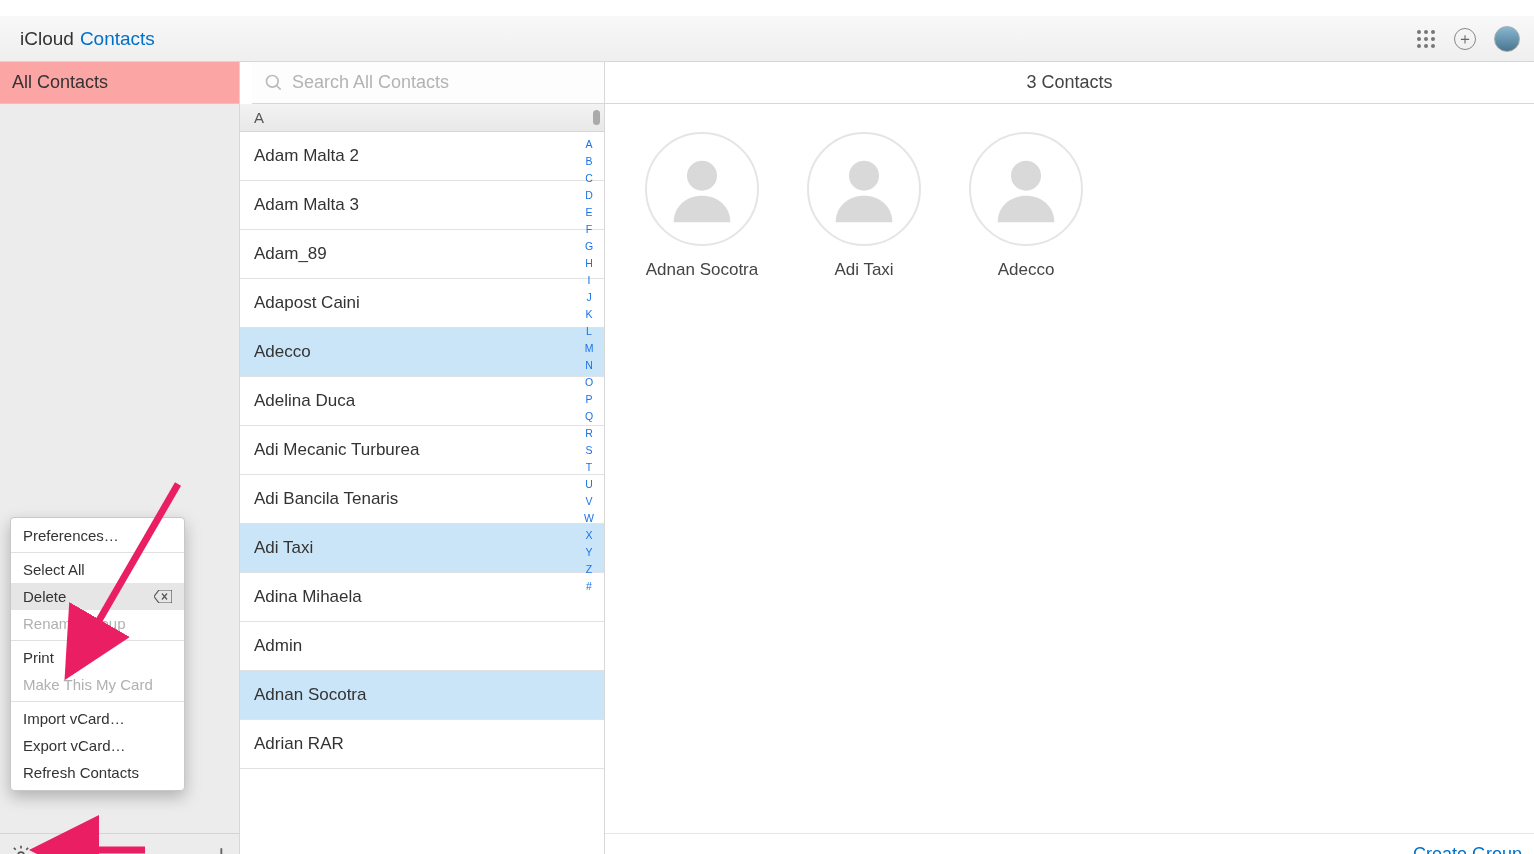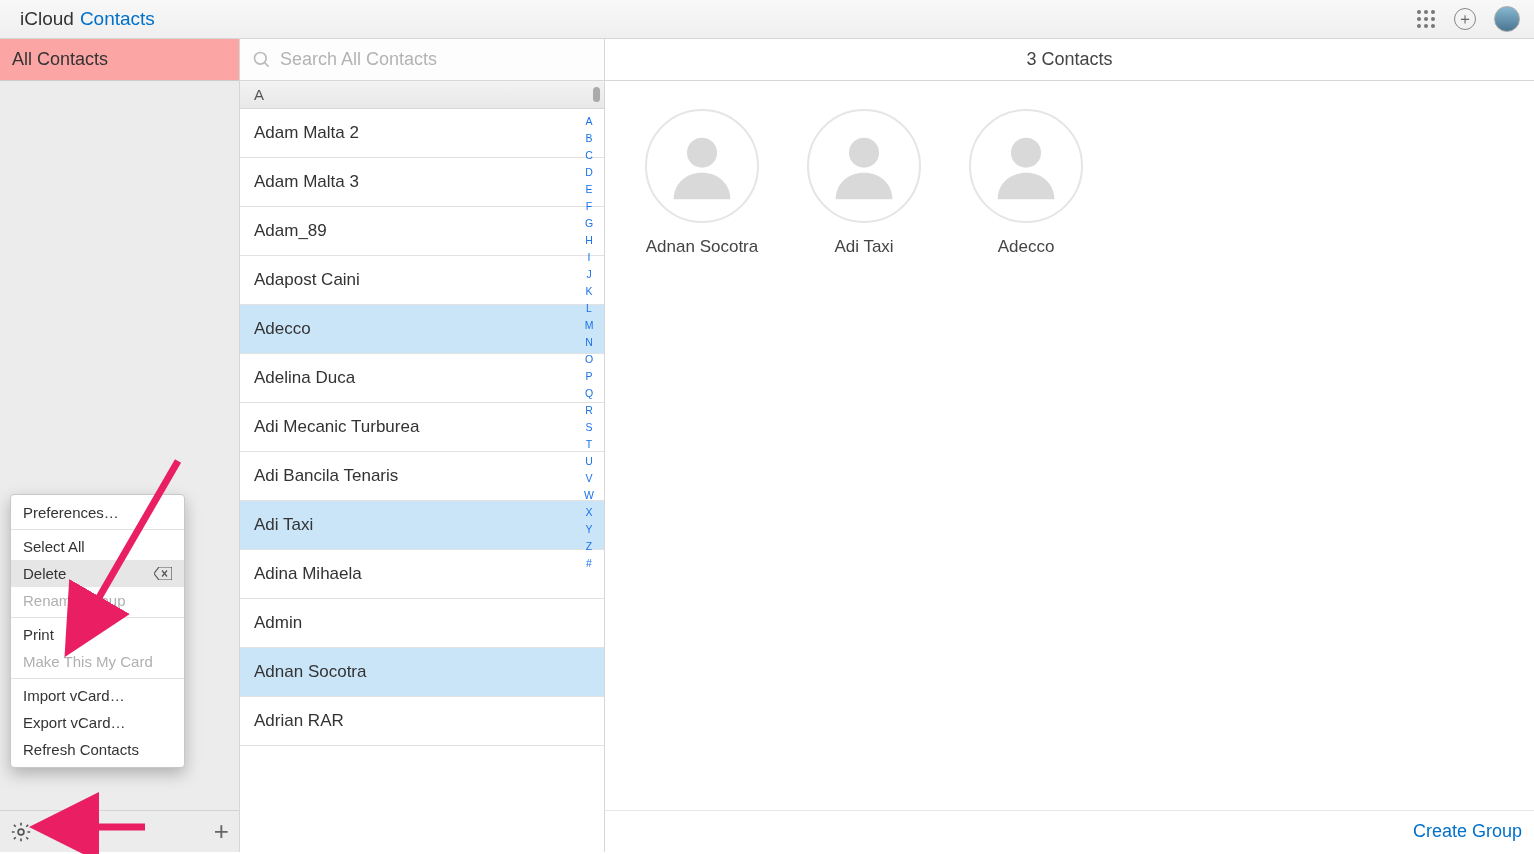--- a/index.html
+++ b/index.html
@@ -1,36 +1,36 @@
 <!DOCTYPE html>
 <html><head>
 <meta charset="utf-8">
 <style>
   * { box-sizing: border-box; margin: 0; padding: 0; }
   html, body { width: 1534px; height: 854px; font-family: -apple-system, "Helvetica Neue", Arial, sans-serif; overflow: hidden; background: #fff; color: #333; }
-  .header { height: 39px; background: linear-gradient(#f8f8f8,#efefef); border-bottom: 1px solid #d7d7d7; display: flex; align-items: center; padding: 0 14px; }
+  .header { height: 46px; background: linear-gradient(#f8f8f8,#efefef); border-bottom: 1px solid #d7d7d7; display: flex; align-items: center; padding: 0 14px; margin-top: 16px; }
   .header-left { display:flex; align-items:center; gap: 6px; font-size: 19px; }
   .apple-logo { font-size: 18px; color:#555; }
   .icloud-word { color:#333; }
   .contacts-word { color:#0070c9; }
   .header-right { margin-left:auto; display:flex; align-items:center; gap: 18px; }
   .grid-icon { width:20px; height:20px; display:inline-block; }
   .plus-circle { width:22px; height:22px; border:1.5px solid #888; border-radius:50%; display:flex; align-items:center; justify-content:center; color:#666; font-size:16px; line-height:1; }
   .avatar { width:26px; height:26px; border-radius:50%; background: linear-gradient(#86b7d1,#4a7591); border:1px solid #aaa; }
   .app { display:flex; height:calc(100% - 41px); position:relative; }
 
   .sidebar { width:240px; background:#ececec; border-right:1px solid #d7d7d7; display:flex; flex-direction:column; position:relative; }
   .all-contacts { height:42px; background:#fca5a5; padding-left:12px; display:flex; align-items:center; font-size:18px; color:#333; border-bottom:1px solid #ccc; }
   .sidebar-fill { flex:1; position:relative; }
   .sidebar-bottom { height:42px; border-top:1px solid #d4d4d4; display:flex; align-items:center; gap:8px; padding:0 10px; }
   .gear { width:22px; height:22px; color:#555; }
   .plus-add { font-size:26px; color:#666; margin-left:auto; font-weight:300; }
 
   .list-col { width:365px; border-right:1px solid #d7d7d7; display:flex; flex-direction:column; position:relative; }
-  .search-bar { height:42px; display:flex; align-items:center; padding:0 12px; border-bottom:1px solid #d7d7d7; background:#fdfdfd; }
+  .search-bar { height:42px; display:flex; align-items:center; padding:0 12px; border-bottom:1px solid #d7d7d7; background:#fdfdfd;margin-left:12px; }
   .mag { width:20px; height:20px; color:#bbb; margin-right:8px; }
   .search-input { border:none; outline:none; font-size:18px; color:#555; flex:1; background:transparent; }
   .search-input::placeholder { color:#b3b3b3; }
   .section-header { height:28px; background:linear-gradient(#f3f3f3,#e8e8e8); border-bottom:1px solid #d6d6d6; padding-left:14px; font-size:15px; color:#555; display:flex; align-items:center; position:relative; }
   .section-header .scroll-thumb { position:absolute; right:4px; top:6px; width:7px; height:15px; background:#aaa; border-radius:4px; }
   .contacts-scroll { flex:1; overflow:hidden; position:relative; }
   .contact-row { height:49px; border-bottom:1px solid #e2e2e2; padding-left:14px; display:flex; align-items:center; font-size:17px; color:#333; cursor:default; }
   .contact-row.selected { background:#cbe5f8; }
   .alpha-index { position:absolute; right:4px; top:0; bottom:0; width:22px; padding-top:6px; display:flex; flex-direction:column; align-items:center; gap:5px; pointer-events:auto; }
   .alpha-index span { font-size:10.5px; color:#1a73e8; cursor:pointer; }

